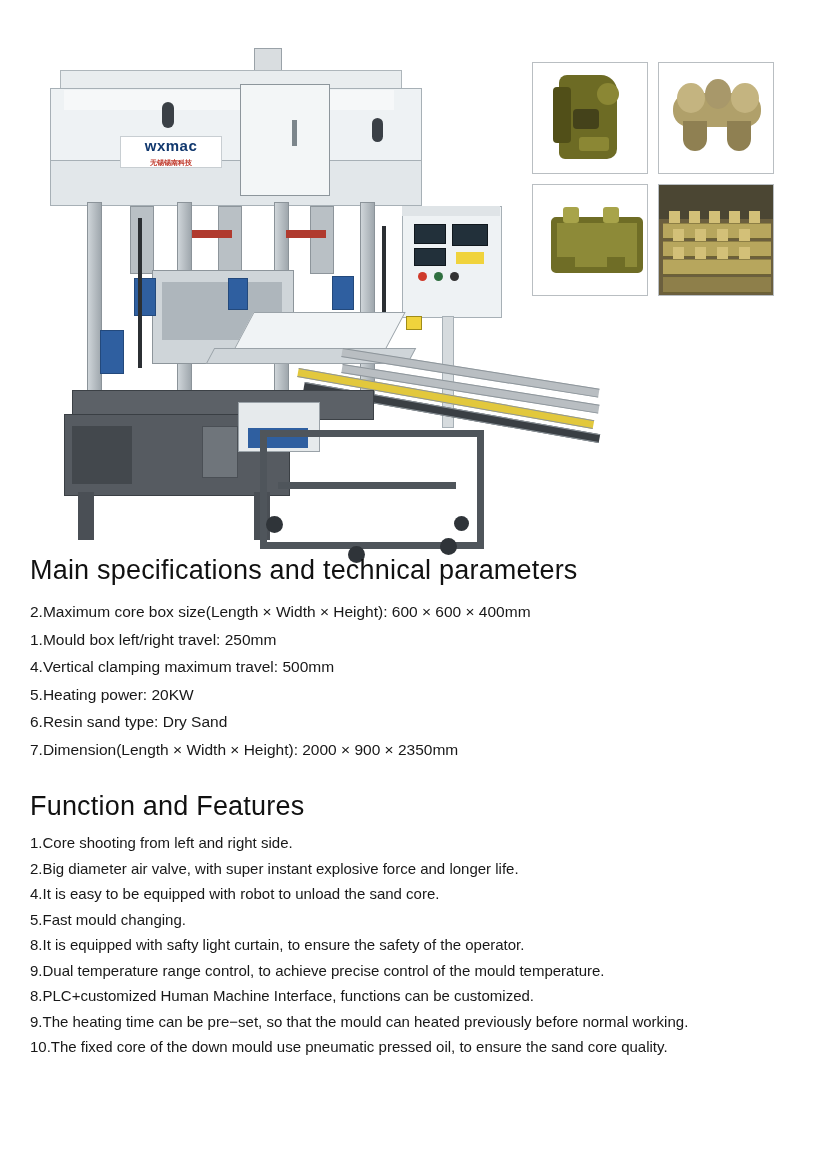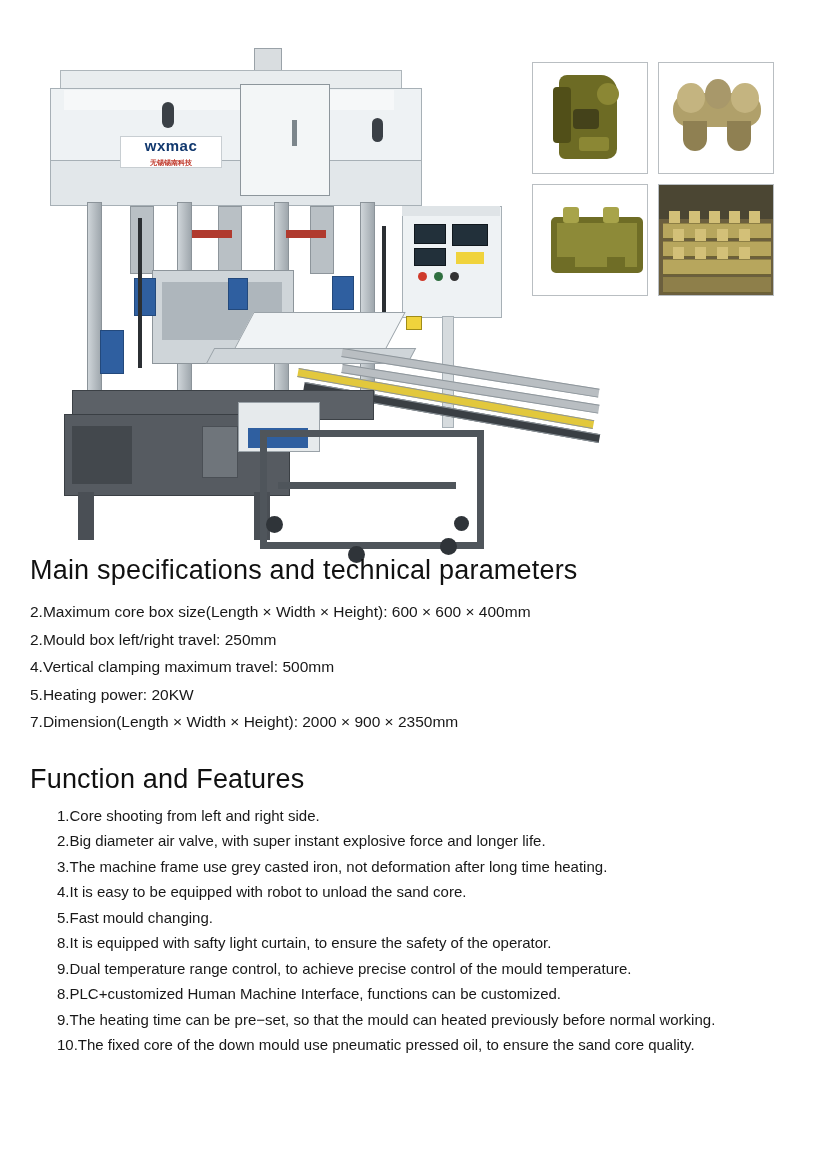--- a/index.html
+++ b/index.html
@@ -191,21 +191,21 @@
     margin: 12px 0 0 0;
     padding: 0 0 0 30px;
   }
   ul.lines li {
     font-size: 15.5px;
     line-height: 27.5px;
     color: #181818;
     white-space: nowrap;
   }
   .features ul.lines li { line-height: 25.5px; font-size: 15px; }
-  .features ul.lines { margin-top: 8px; margin-left: 27px; }
+  .features ul.lines { margin-top: 8px; }
 </style>
 </head>
 <body>
 
 <div class="page">
 
   <div class="hero">
 
     <div class="machine">
       <div class="m-shape post-top"></div>
@@ -332,33 +332,33 @@
 
     </div>
   </div>
 
   <div class="content">
 
     <section class="specs section-specs">
       <h2 class="section">Main specifications and technical parameters</h2>
       <ul class="lines">
         <li>2.Maximum core box size(Length × Width × Height): 600 × 600 × 400mm</li>
-        <li>2.Mould box left/right travel: 250mm</li>
+        <li>1.Mould box left/right travel: 250mm</li>
         <li>4.Vertical clamping maximum travel: 500mm</li>
         <li>5.Heating power: 20KW</li>
+        <li>6.Resin sand type: Dry Sand</li>
         <li>7.Dimension(Length × Width × Height): 2000 × 900 × 2350mm</li>
       </ul>
     </section>
 
     <section class="features section-features">
       <h2 class="section">Function and Features</h2>
       <ul class="lines">
         <li>1.Core shooting from left and right side.</li>
         <li>2.Big diameter air valve, with super instant explosive force and longer life.</li>
-        <li>3.The machine frame use grey casted iron, not deformation after long time heating.</li>
         <li>4.It is easy to be equipped with robot to unload the sand core.</li>
         <li>5.Fast mould changing.</li>
         <li>8.It is equipped with safty light curtain, to ensure the safety of the operator.</li>
         <li>9.Dual temperature range control, to achieve precise control of the mould temperature.</li>
         <li>8.PLC+customized Human Machine Interface, functions can be customized.</li>
         <li>9.The heating time can be pre−set, so that the mould can heated previously before normal working.</li>
         <li>10.The fixed core of the down mould use pneumatic pressed oil, to ensure the sand core quality.</li>
       </ul>
     </section>
 

